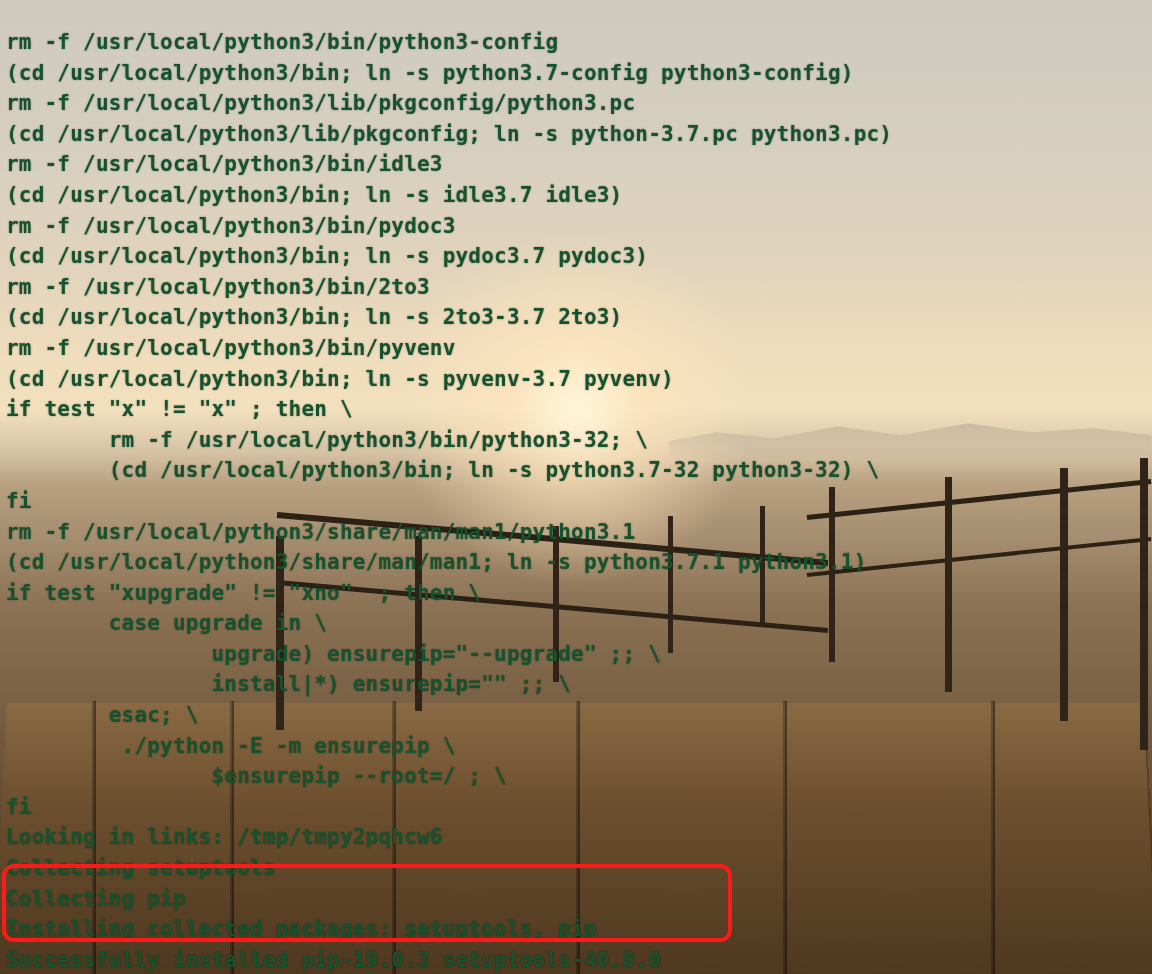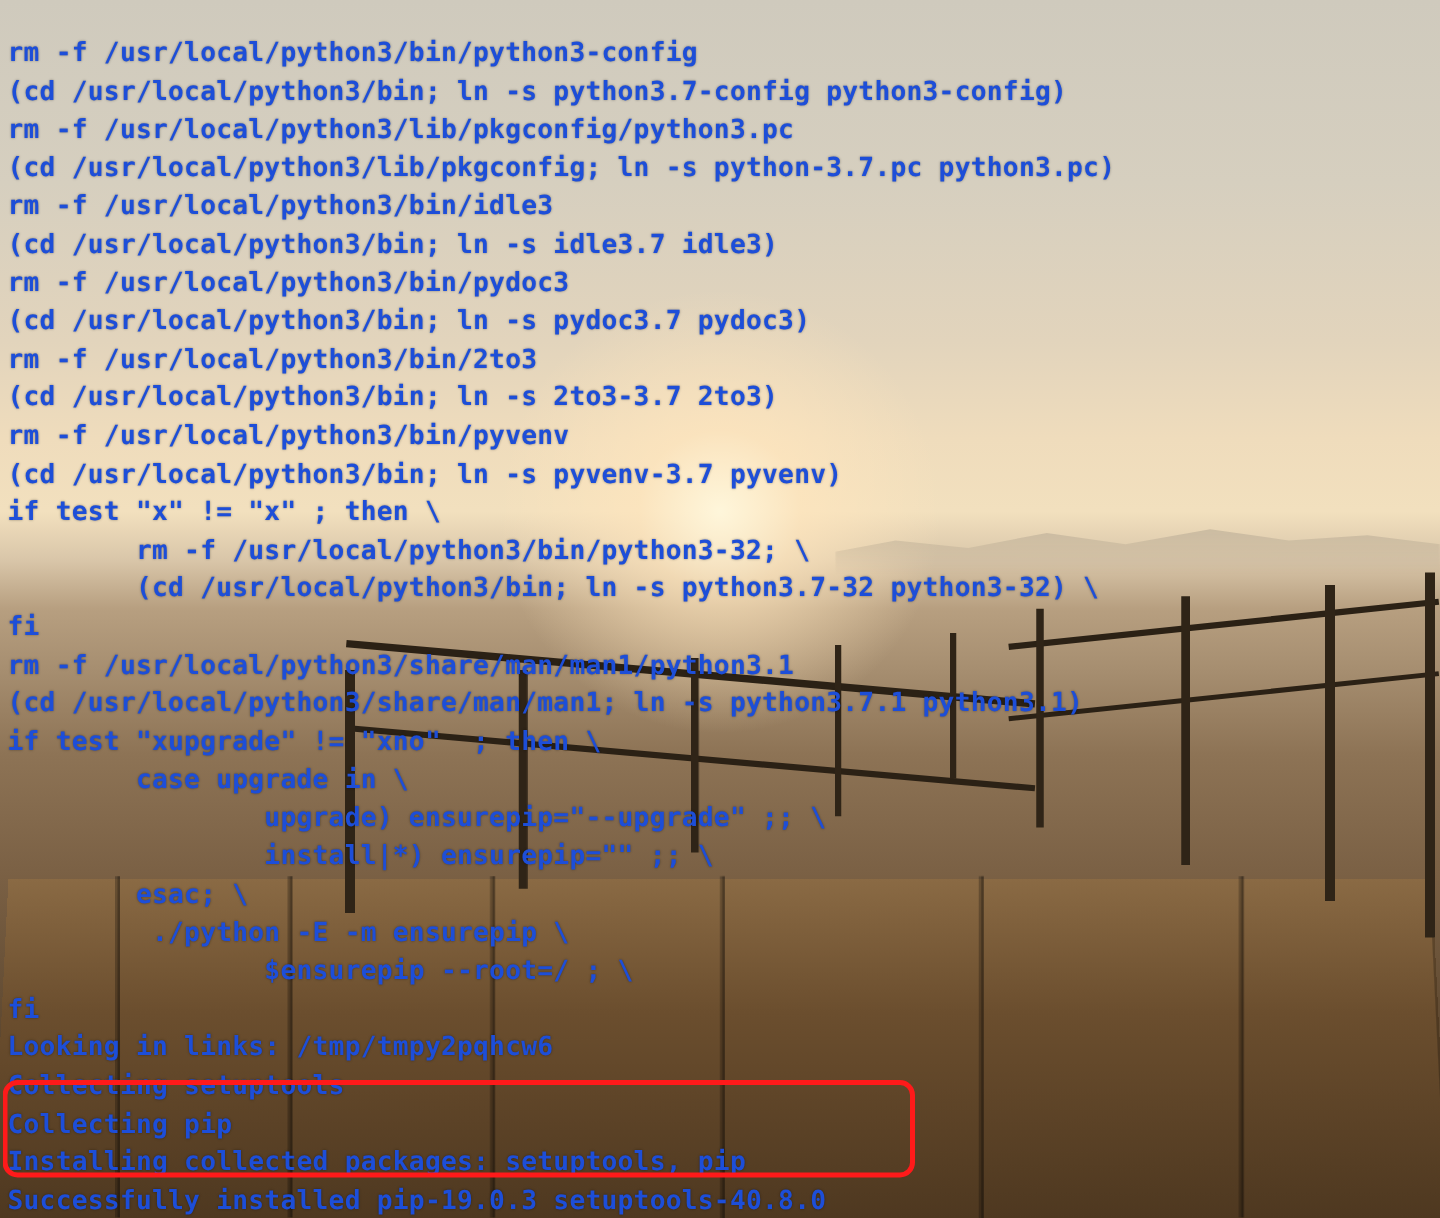--- a/index.html
+++ b/index.html
@@ -38,21 +38,21 @@
     position:absolute;background:linear-gradient(to bottom,#7c5c3a,#5f452a);
     border-right:2px solid rgba(0,0,0,.25);
   }
   
   .post{position:absolute;background:#2f2417;}
   .rail{position:absolute;background:#2b2115;}
   
   .term{
     position:absolute;left:6px;top:6px;right:6px;bottom:0;
     font-size:21px;line-height:30.6px;letter-spacing:0.2px;
-    color:#1d4ed8;white-space:pre;font-weight:600;
+    color:#14532d;white-space:pre;font-weight:600;
     text-shadow:0 0 2px rgba(0,0,0,.4);
   }
   .line{display:block;}
   
   .hlbox{
     position:absolute;left:2px;width:722px;top:864px;height:70px;
     border:4px solid #ff1a1a;border-radius:12px;pointer-events:none;
   }
 </style>
 </head>

